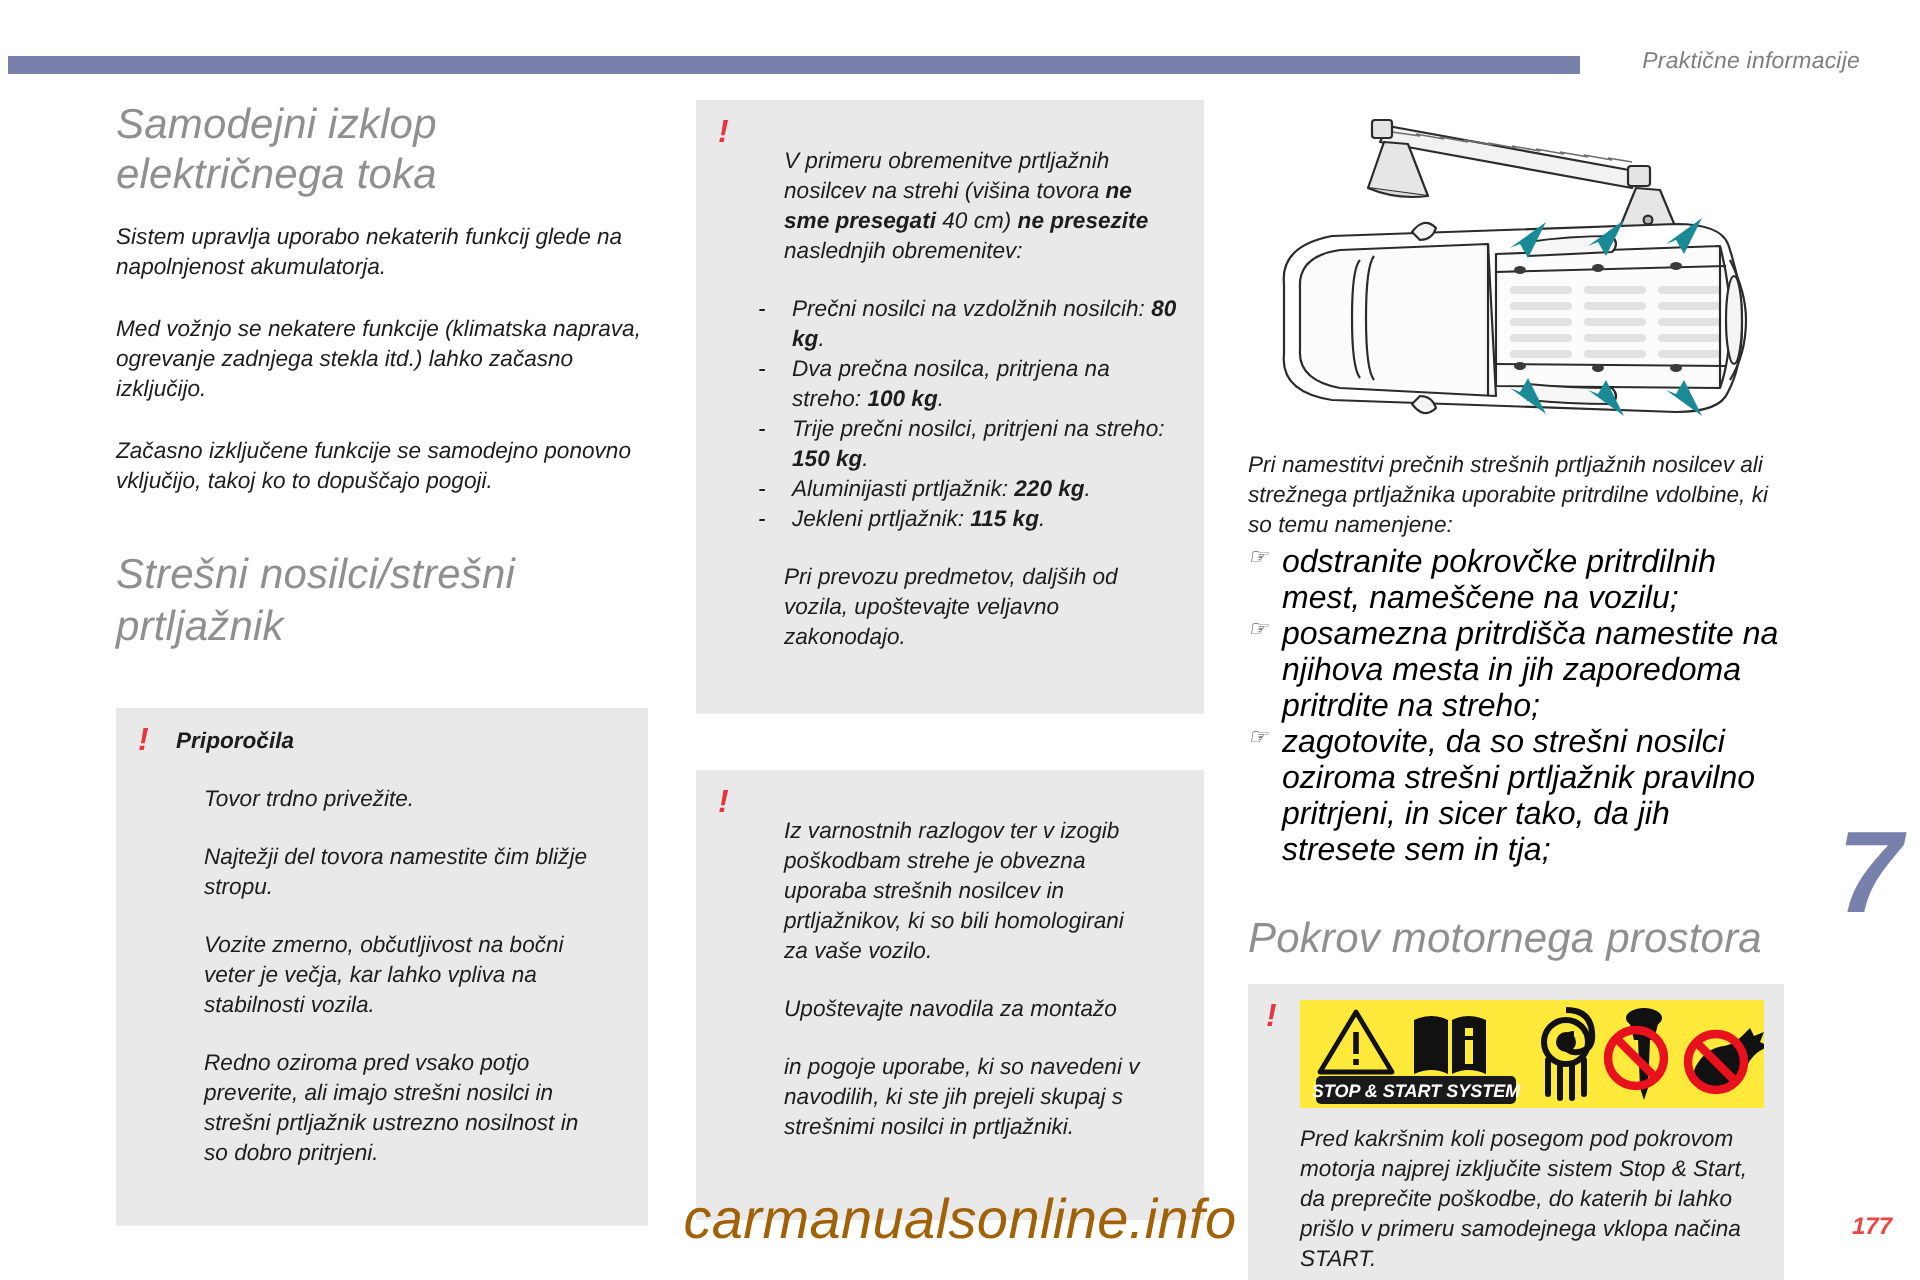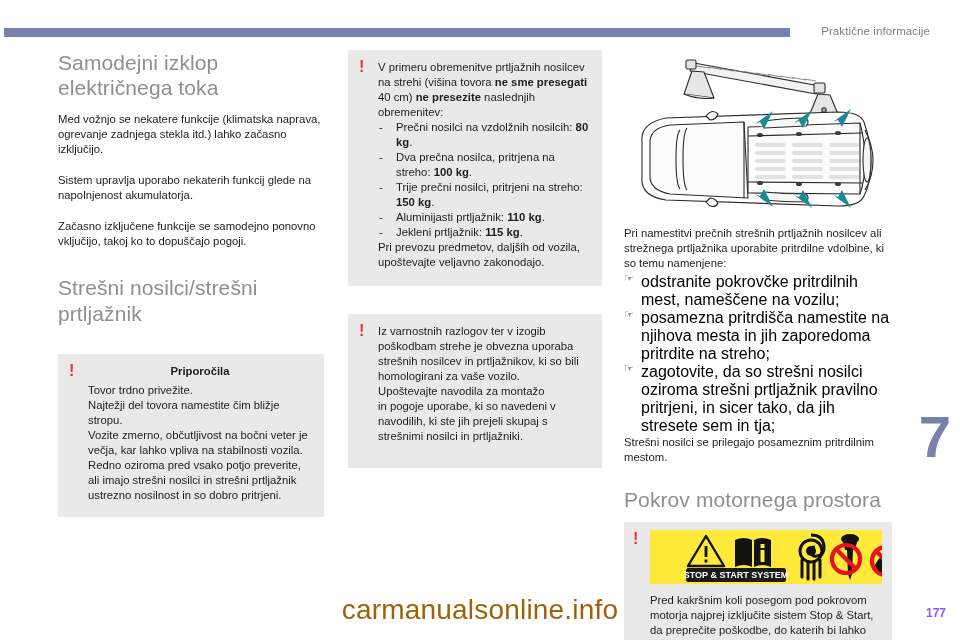--- a/index.html
+++ b/index.html
@@ -7,20 +7,21 @@
     margin: 0; padding: 0;
     width: 960px; height: 640px;
     background: #ffffff;
     font-family: "Liberation Sans", sans-serif;
     overflow: hidden;
   }
   .page {
     position: relative;
     width: 960px; height: 628px;
     background: #ffffff;
+    font-style: italic;
   }
 
   
   .header-rule {
     position: absolute;
     left: 4px; top: 28px;
     width: 786px; height: 9px;
     background: #7781ab;
   }
   .header-title {
@@ -42,21 +43,21 @@
     color: #7781ab;
     line-height: 1;
     letter-spacing: -1px;
   }
 
   
   .page-number {
     position: absolute;
     right: 14px; bottom: 8px;
     font-size: 12px;
-    color: #8b5cf6;
+    color: #ef4444;
     font-weight: bold;
   }
 
   
   .watermark {
     position: absolute;
     left: 0; bottom: 2px;
     width: 960px;
     text-align: center;
     font-size: 28px;
@@ -103,23 +104,22 @@
     left: 11px; top: 9px;
     color: #e8343a;
     font-weight: bold;
     font-size: 16px;
     line-height: 1;
   }
   .note .note-title {
     font-weight: bold;
     display: block;
     margin-bottom: 4px;
-    text-align: center;
-  }
-  .note p { margin: 0; }
+  }
+  .note p { margin: 14px; }
   .dashlist { margin: 0; padding: 0; list-style: none; }
   .dashlist li {
     position: relative;
     padding-left: 18px;
   }
   .dashlist li .dash {
     position: absolute; left: 1px; top: 0;
   }
   b { font-weight: bold; }
 
@@ -143,43 +143,42 @@
   .warn-box { background:#e9e9e9; padding: 8px 10px 10px 26px; position: relative; }
   .warn-box .bang {
     position: absolute; left: 9px; top: 9px;
     color: #e8343a; font-weight: bold; font-size: 16px; line-height: 1;
   }
   .yellow-strip {
     background: #ffe93b;
     height: 54px;
     position: relative;
     overflow: hidden;
-    padding-left: 28px;
   }
   .warn-text {
     margin-top: 9px;
     font-size: 11.3px;
     line-height: 1.33;
     color: #1d1d1d;
   }
   .warn-text p { margin:0; }
 </style>
 </head>
 <body>
 
 <div class="page">
 
   <div class="header-rule"></div>
   <div class="header-title">Praktične informacije</div>
 
   <div class="col col-1">
 
     <h2 class="section-title">Samodejni izklop električnega toka</h2>
+    <p class="body">Sistem upravlja uporabo nekaterih funkcij glede na napolnjenost akumulatorja.</p>
     <p class="body">Med vožnjo se nekatere funkcije (klimatska naprava, ogrevanje zadnjega stekla itd.) lahko začasno izključijo.</p>
-    <p class="body">Sistem upravlja uporabo nekaterih funkcij glede na napolnjenost akumulatorja.</p>
     <p class="body">Začasno izključene funkcije se samodejno ponovno vključijo, takoj ko to dopuščajo pogoji.</p>
 
     <h2 class="section-title tight" style="margin-top:26px;">Strešni nosilci/strešni prtljažnik</h2>
 
     <div class="note">
       <span class="bang">!</span>
       <span class="note-title">Priporočila</span>
       <p>Tovor trdno privežite.</p>
       <p>Najtežji del tovora namestite čim bližje stropu.</p>
       <p>Vozite zmerno, občutljivost na bočni veter je večja, kar lahko vpliva na stabilnosti vozila.</p>
@@ -190,21 +189,21 @@
   <div class="col col-2">
 
     <div class="note" style="padding-bottom:16px;">
       <span class="bang">!</span>
       <p><span>V primeru obremenitve prtljažnih nosilcev na strehi (višina tovora </span><b>ne sme presegati</b><span> 40 cm) </span><b>ne presezite</b><span> naslednjih obremenitev:</span></p>
 
       <ul class="dashlist">
         <li><span class="dash">-</span><span>Prečni nosilci na vzdolžnih nosilcih: </span><b>80 kg</b><span>.</span></li>
         <li><span class="dash">-</span><span>Dva prečna nosilca, pritrjena na streho: </span><b>100 kg</b><span>.</span></li>
         <li><span class="dash">-</span><span>Trije prečni nosilci, pritrjeni na streho: </span><b>150 kg</b><span>.</span></li>
-        <li><span class="dash">-</span><span>Aluminijasti prtljažnik: </span><b>110 kg</b><span>.</span></li>
+        <li><span class="dash">-</span><span>Aluminijasti prtljažnik: </span><b>220 kg</b><span>.</span></li>
         <li><span class="dash">-</span><span>Jekleni prtljažnik: </span><b>115 kg</b><span>.</span></li>
       </ul>
 
       <p>Pri prevozu predmetov, daljših od vozila, upoštevajte veljavno zakonodajo.</p>
     </div>
 
     <div class="note" style="margin-top:28px;padding-bottom:24px;">
       <span class="bang">!</span>
       <p>Iz varnostnih razlogov ter v izogib poškodbam strehe je obvezna uporaba strešnih nosilcev in prtljažnikov, ki so bili homologirani za vaše vozilo.</p>
       <p>Upoštevajte navodila za montažo</p>
@@ -297,21 +296,20 @@
     </div>
 
     <p class="body" style="margin-bottom:2px;">Pri namestitvi prečnih strešnih prtljažnih nosilcev ali strežnega prtljažnika uporabite pritrdilne vdolbine, ki so temu namenjene:</p>
 
     <ul class="handlist">
       <li><span class="hand">☞</span><span>odstranite pokrovčke pritrdilnih mest, nameščene na vozilu;</span></li>
       <li><span class="hand">☞</span><span>posamezna pritrdišča namestite na njihova mesta in jih zaporedoma pritrdite na streho;</span></li>
       <li><span class="hand">☞</span><span>zagotovite, da so strešni nosilci oziroma strešni prtljažnik pravilno pritrjeni, in sicer tako, da jih stresete sem in tja;</span></li>
     </ul>
 
-    <p class="body" style="margin-top:0;">Strešni nosilci se prilegajo posameznim pritrdilnim mestom.</p>
 
     <h2 class="section-title" style="margin-top:22px;margin-bottom:10px;">Pokrov motornega prostora</h2>
 
     <div class="warn-box">
       <span class="bang">!</span>
       <div class="yellow-strip">
         <svg width="232" height="54" viewBox="0 0 232 54">
           <rect x="0" y="0" width="232" height="54" fill="#ffe93b"></rect>
 
           <g>

